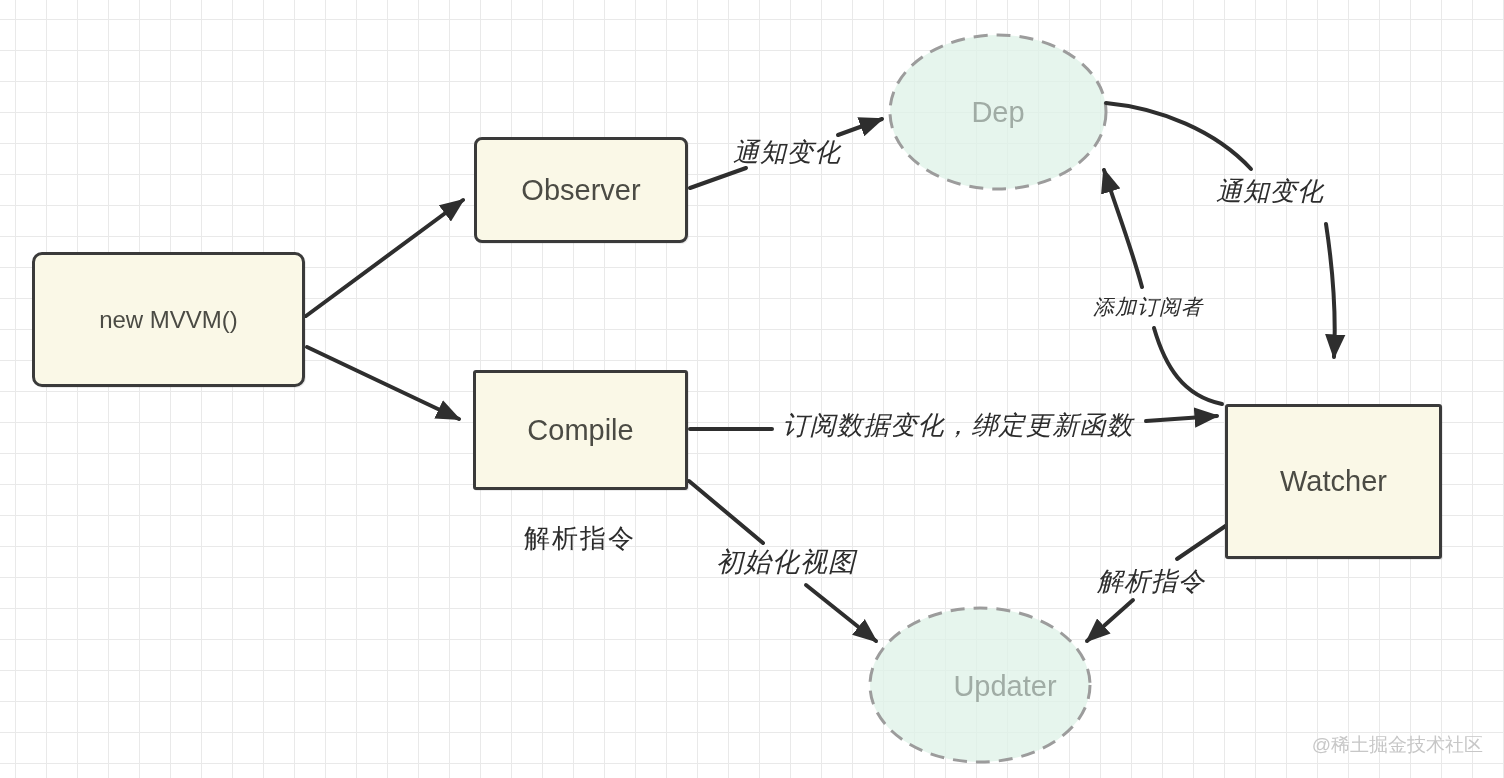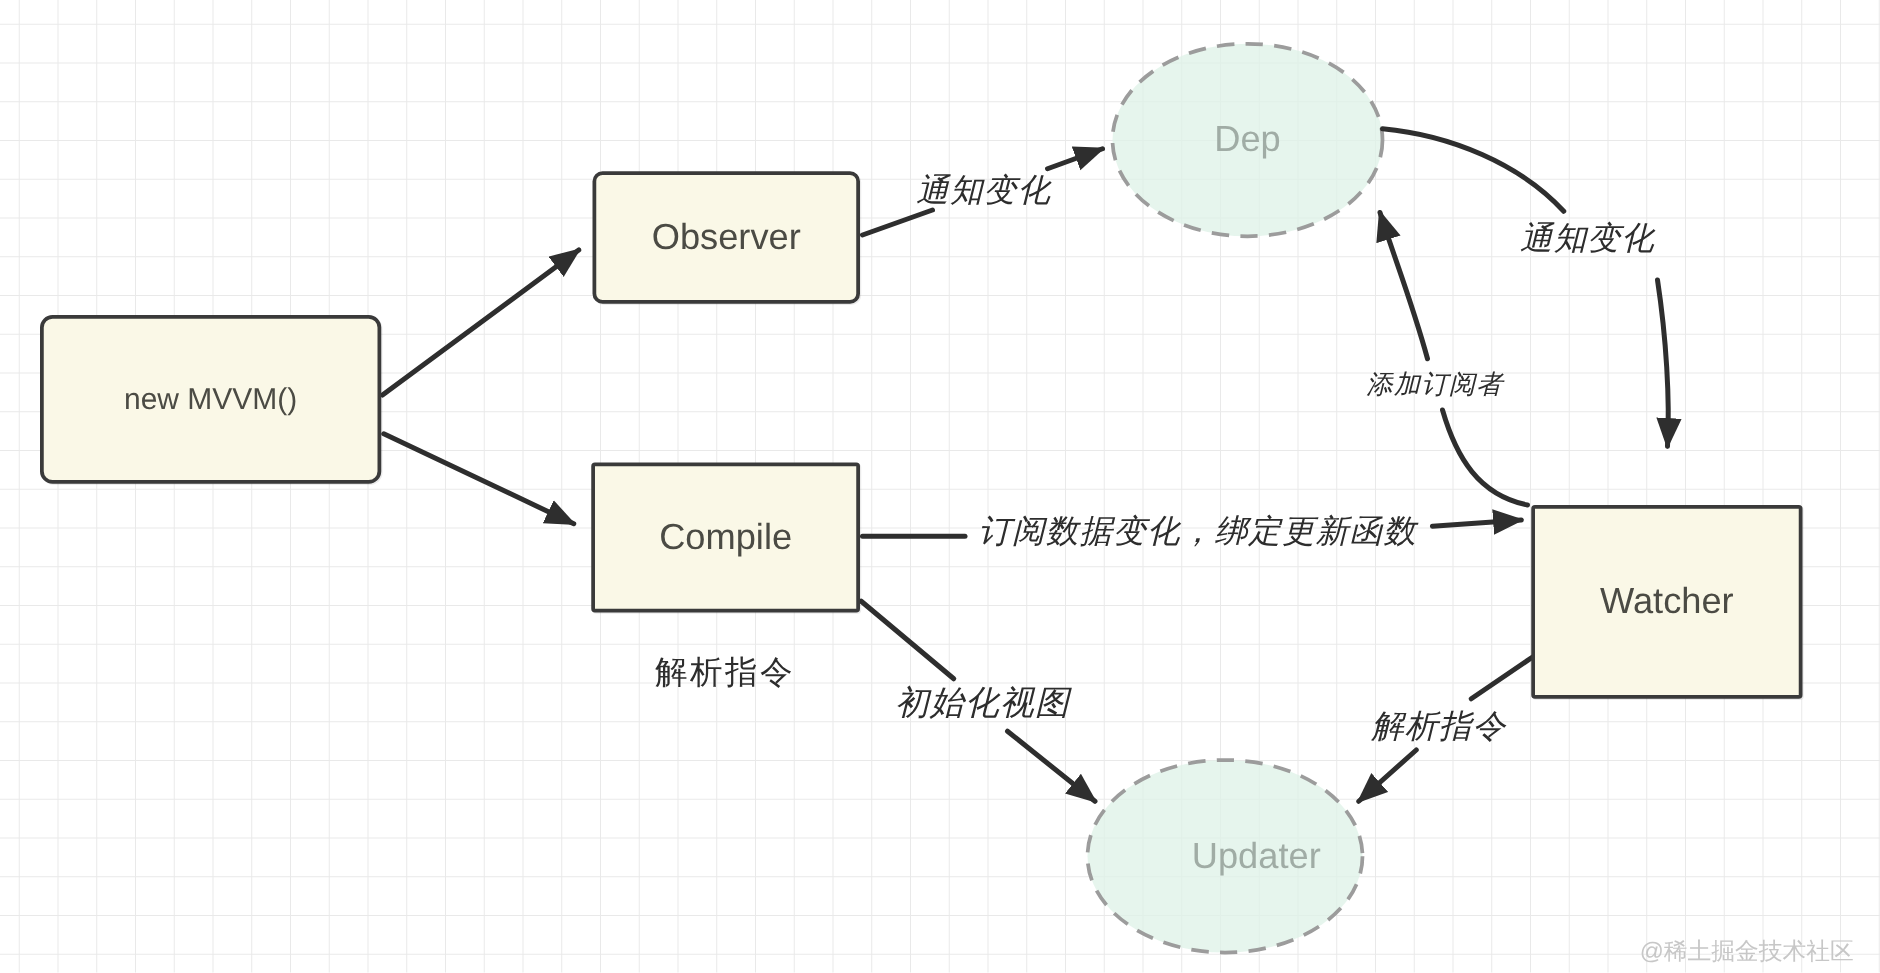--- a/index.html
+++ b/index.html
@@ -71,21 +71,20 @@
     letter-spacing: 2px;
   }
   .watermark {
     position: absolute;
     right: 21px;
     top: 732px;
     color: #c7c7c7;
     font-size: 19px;
     z-index: 3;
     white-space: nowrap;
-    margin-top: 16px;
   }
 </style>
 </head>
 <body>
 
 <div class="canvas">
 
   <svg class="arrows" viewBox="0 0 1504 778">
     <defs>
       <marker id="ah" viewBox="0 0 11 9" markerWidth="6.2" markerHeight="5.2" refX="10" refY="4.5" orient="auto">

